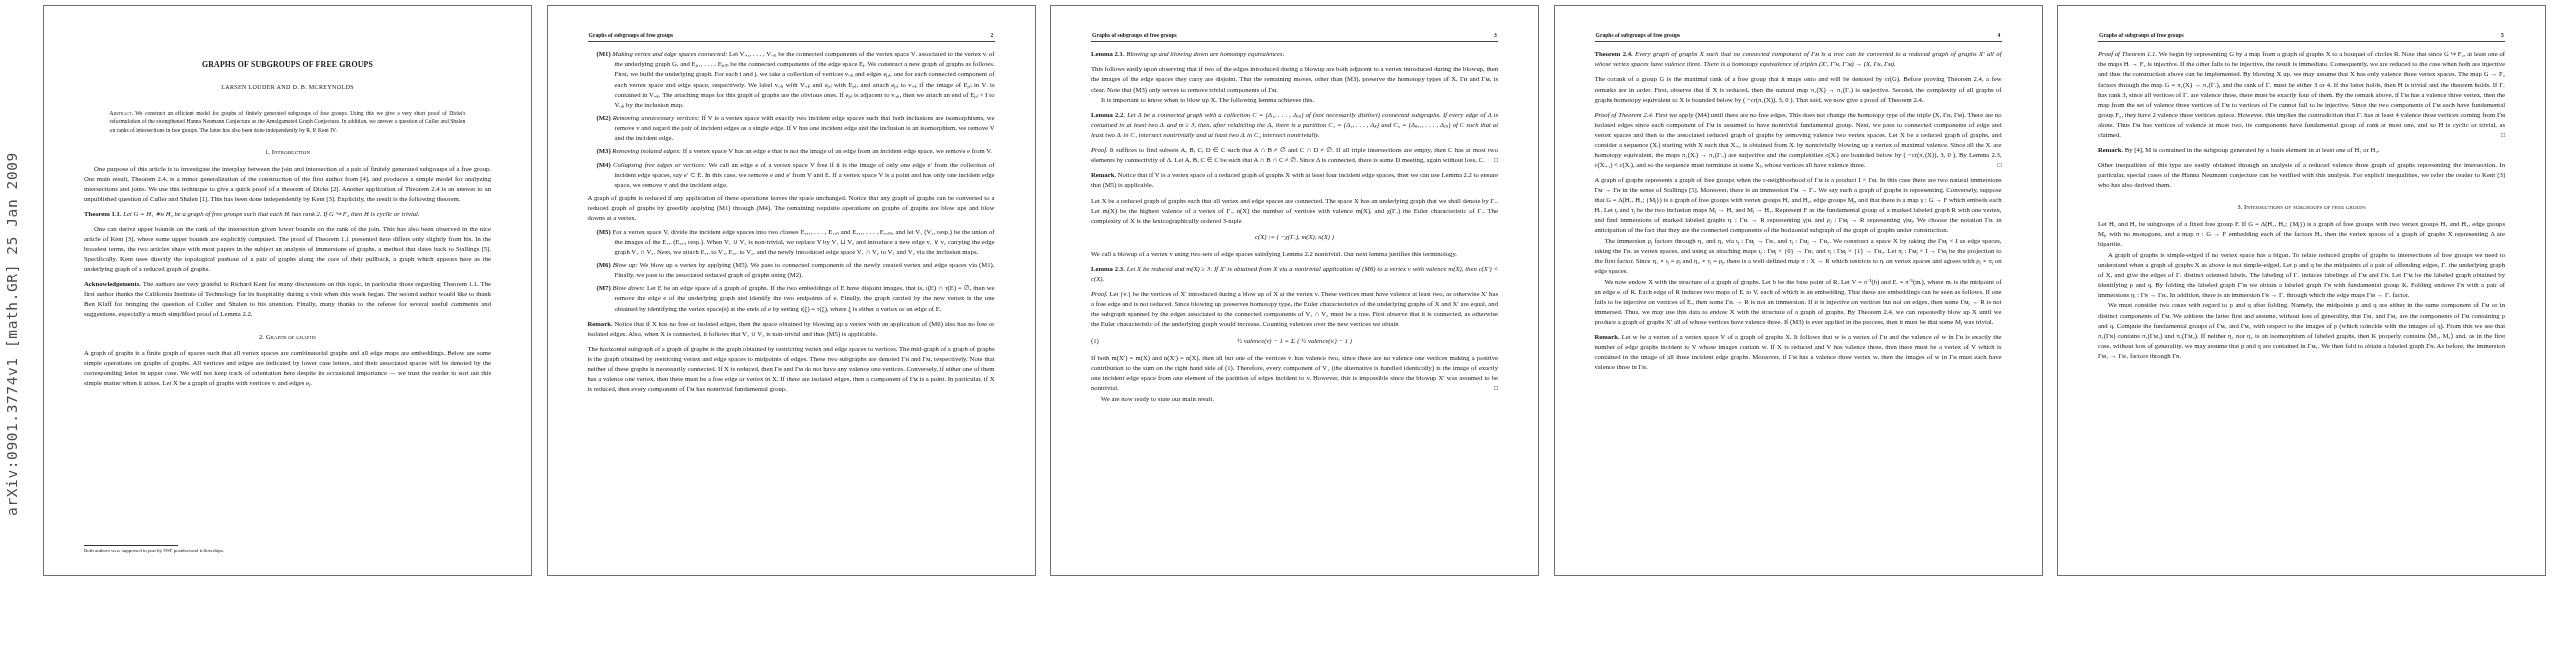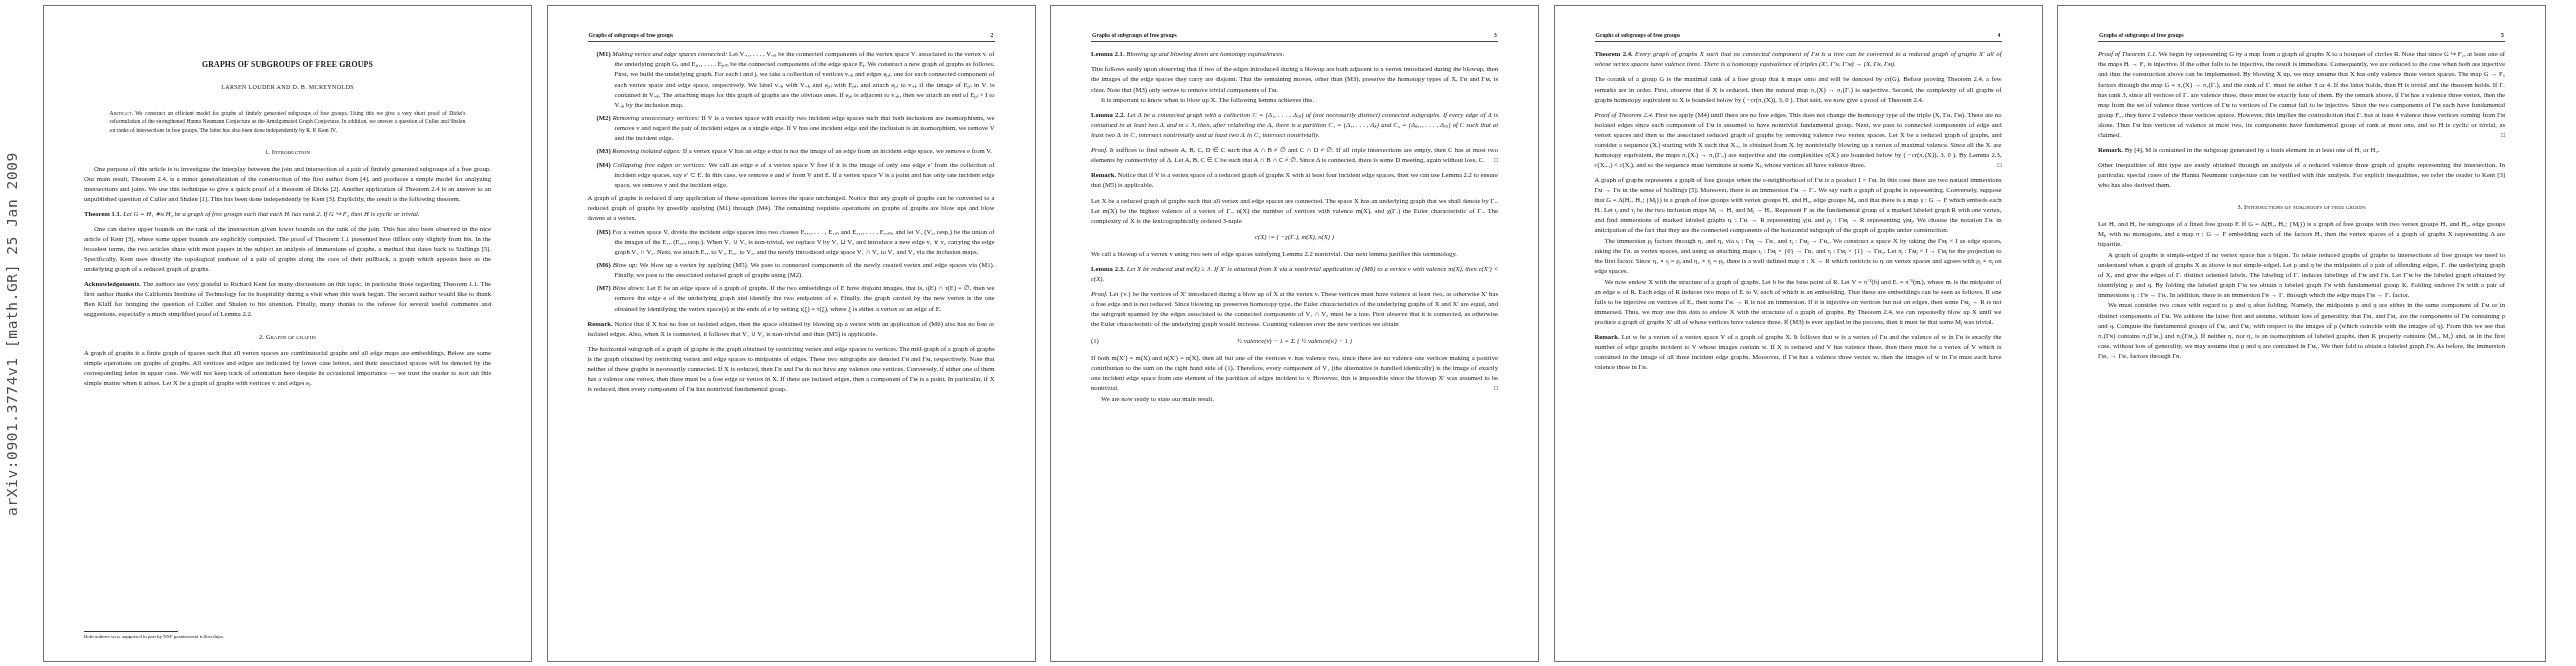--- a/index.html
+++ b/index.html
@@ -5,21 +5,21 @@
   * { margin:0; padding:0; box-sizing:border-box; }
   html,body { width:2576px; height:667px; }
   body { background:#ffffff; }
   .canvas { position:relative; width:2576px; height:667px; background:#ffffff; overflow:hidden;
             font-family:"Liberation Serif", serif; color:#161616; }
   .stamp { position:absolute; left:4.4px; top:50%; writing-mode:vertical-rl;
            transform:translateY(-50%) rotate(180deg);
            font-family:"DejaVu Sans Mono", monospace; font-size:14.5px; letter-spacing:0.6px;
            color:#4a4c50; white-space:nowrap; }
   .pages { position:absolute; left:43px; top:5px; display:flex; gap:14.5px; }
-  .page { width:489px; height:657px; background:#ffffff; border:0.6px solid #6f7176;
+  .page { width:489px; height:571px; background:#ffffff; border:0.6px solid #6f7176;
           padding:24.5px 40px 22px; position:relative;
           font-size:6.7px; line-height:1.5; text-align:justify; }
   .page-header { display:flex; justify-content:space-between; align-items:baseline;
                  font-size:5.6px; font-weight:bold; border-bottom:0.6px solid #444;
                  padding:0 1.1px 1.7px; margin-bottom:7.8px; }
   .doc-title { margin:28px 0 13.3px; text-align:center; font-weight:bold; font-size:7.8px; letter-spacing:0.2px; }
   .doc-authors { margin:0 0 16.7px; text-align:center; font-variant:small-caps; font-size:6.1px; letter-spacing:0.3px; }
   .abstract { margin:0 25.6px 13.3px; font-size:5.6px; line-height:1.45; }
   .abstract-label { font-variant:small-caps; }
   .section-head { margin:12.2px 0 6.7px; text-align:center; font-variant:small-caps; font-size:6.7px; }

